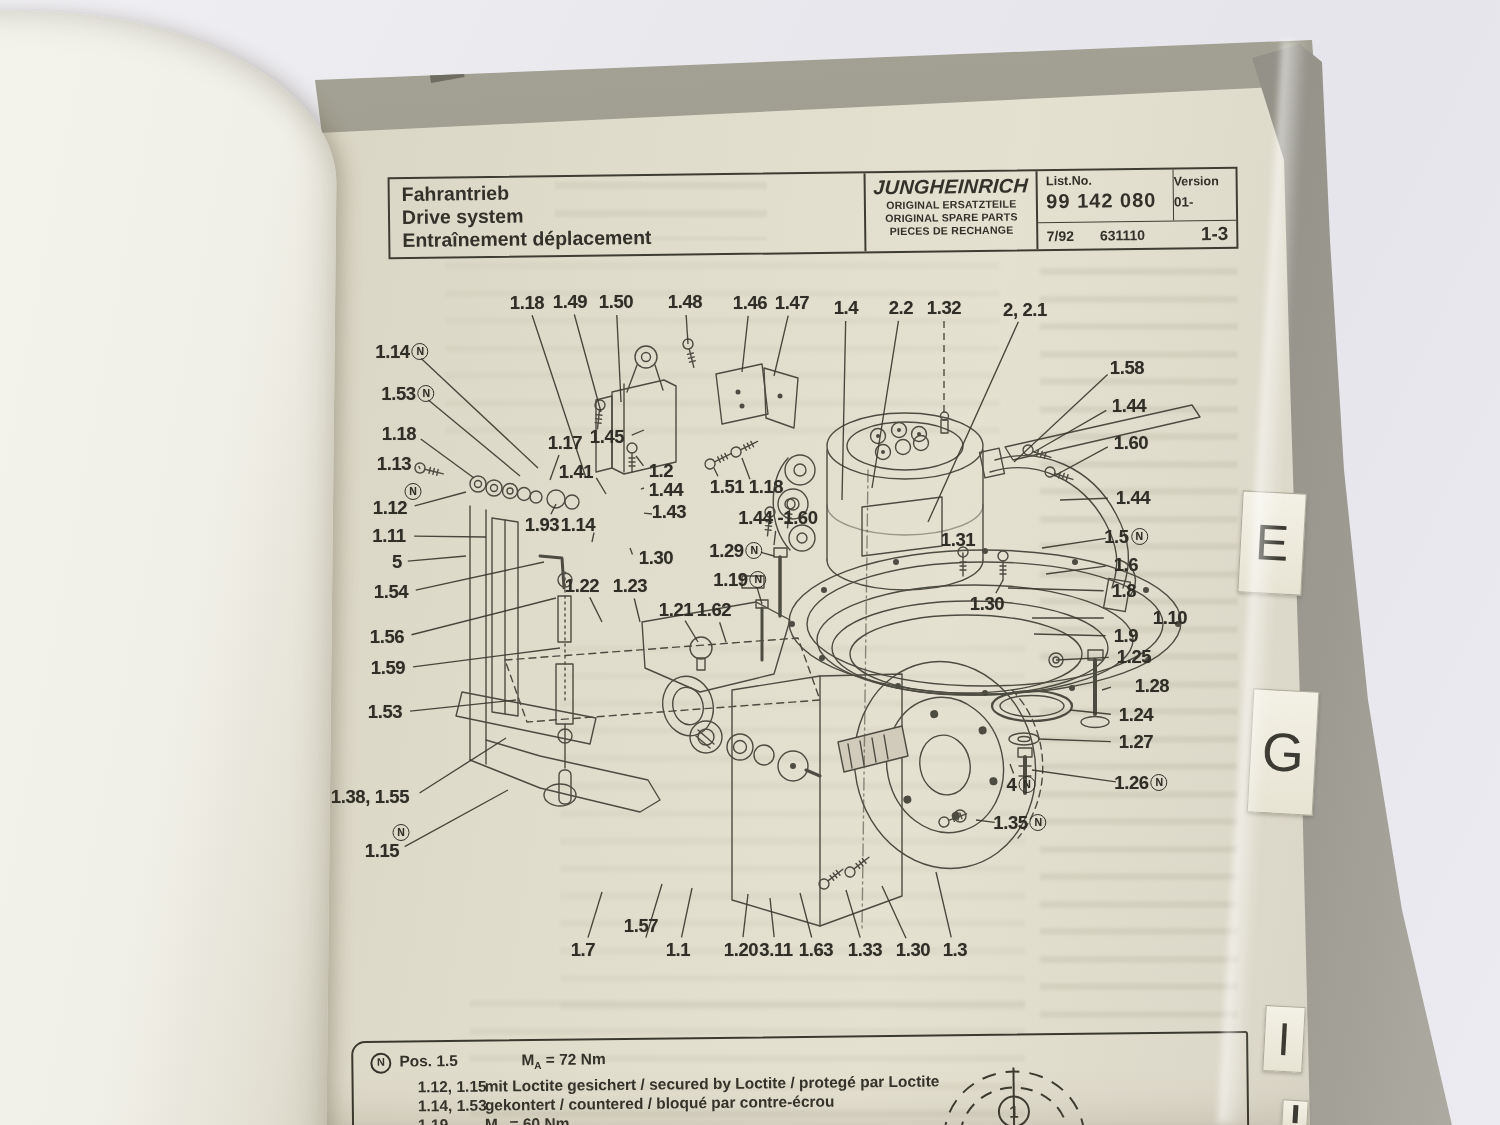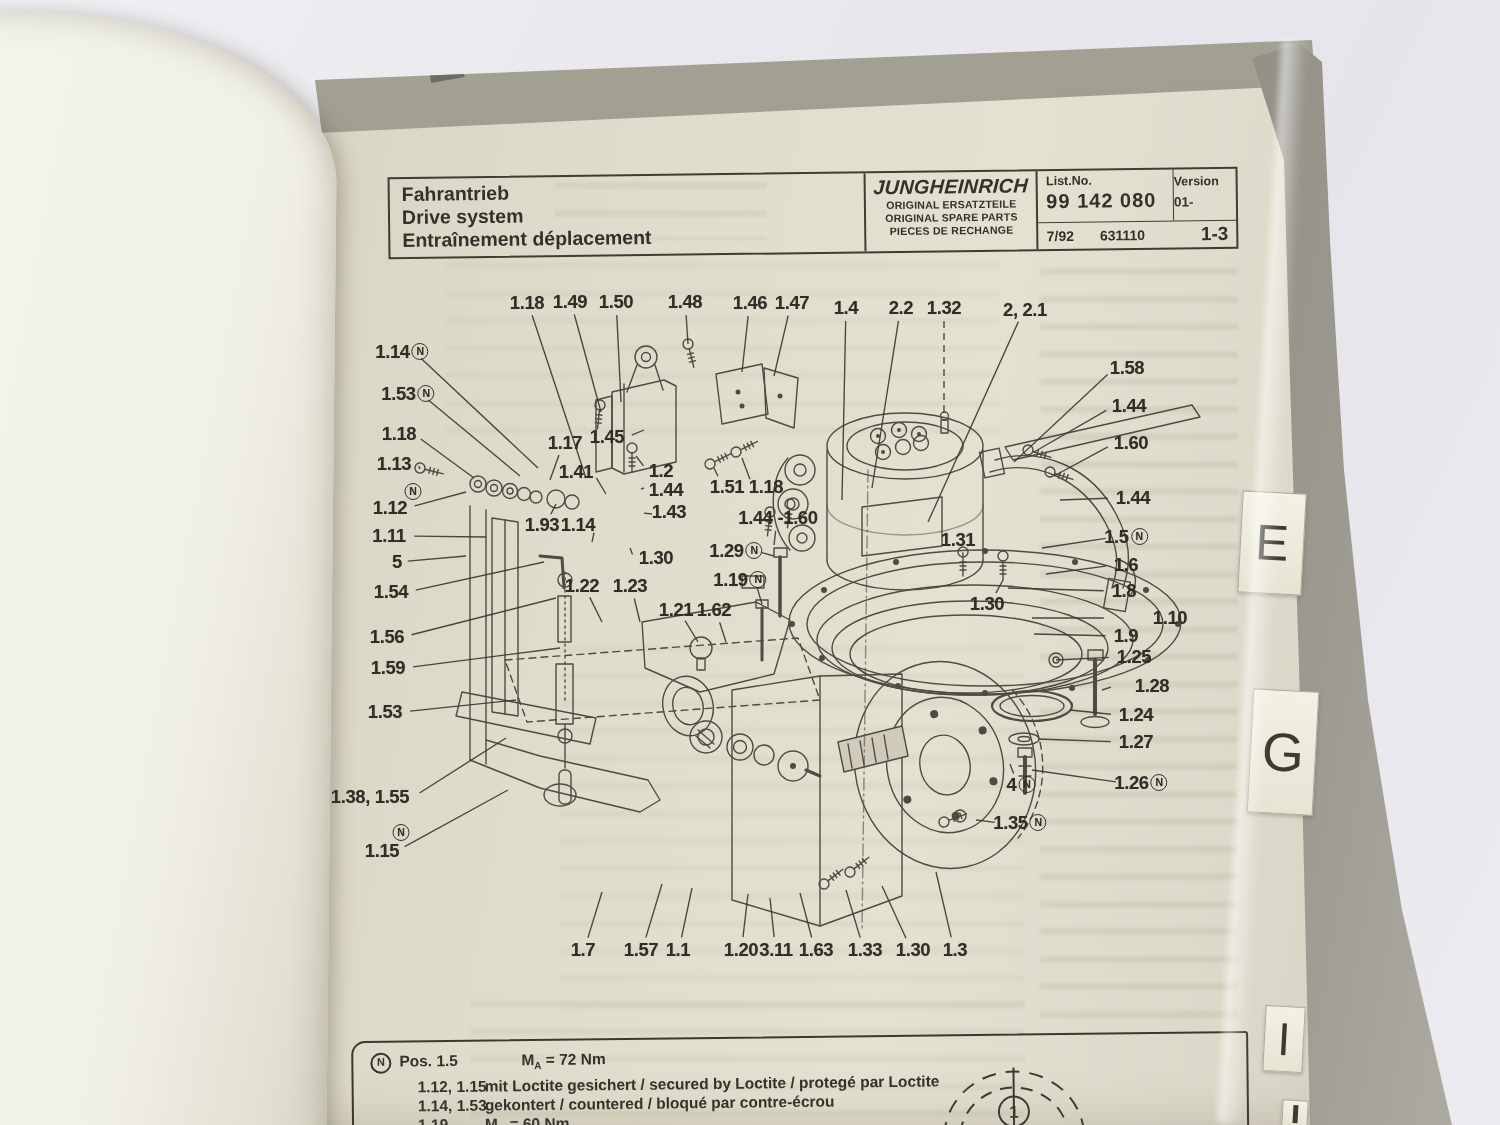--- a/index.html
+++ b/index.html
@@ -413,21 +413,21 @@
         <div class="co" style="left: 1129px; top: 618px; margin-left: 41px;"><span>1.10</span></div>
         <div class="co" style="left: 1126px; top: 636px;"><span>1.9</span></div>
         <div class="co" style="left: 1134px; top: 657px;"><span>1.25</span></div>
         <div class="co" style="left: 1136px; top: 686px; margin-left: 16px;"><span>1.28</span></div>
         <div class="co" style="left: 1136px; top: 715px;"><span>1.24</span></div>
         <div class="co" style="left: 1136px; top: 742px;"><span>1.27</span></div>
         <div class="co" style="left: 1141px; top: 783px;"><span>1.26</span><span class="nm">N</span></div>
         <div class="co" style="left: 1021px; top: 785px;"><span>4</span><span class="nm">N</span></div>
         <div class="co" style="left: 1020px; top: 823px;"><span>1.35</span><span class="nm">N</span></div>
         <div class="co" style="left: 583px; top: 950px;"><span>1.7</span></div>
-        <div class="co" style="left: 641px; top: 950px; text-align: right;"><span>1.57</span></div>
+        <div class="co" style="left: 641px; top: 926px; text-align: right;"><span>1.57</span></div>
         <div class="co" style="left: 678px; top: 950px;"><span>1.1</span></div>
         <div class="co" style="left: 741px; top: 950px;"><span>1.20</span></div>
         <div class="co" style="left: 776px; top: 950px;"><span>3.11</span></div>
         <div class="co" style="left: 816px; top: 950px;"><span>1.63</span></div>
         <div class="co" style="left: 865px; top: 950px;"><span>1.33</span></div>
         <div class="co" style="left: 913px; top: 950px;"><span>1.30</span></div>
         <div class="co" style="left: 955px; top: 950px;"><span>1.3</span></div>
       </div>
 
     <div class="header">

